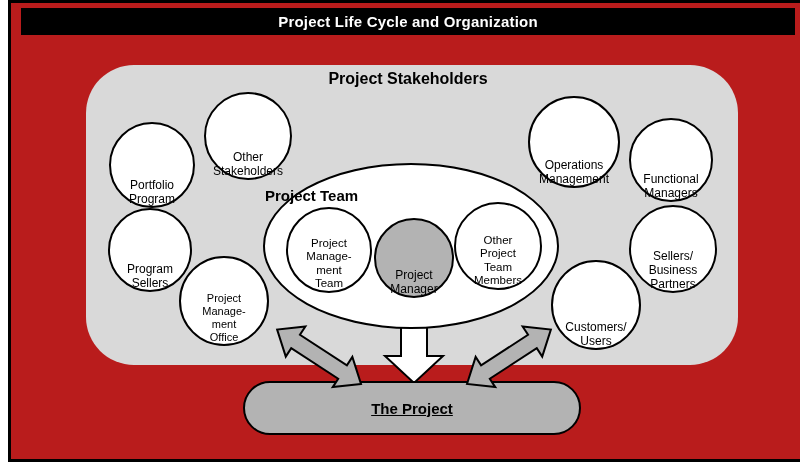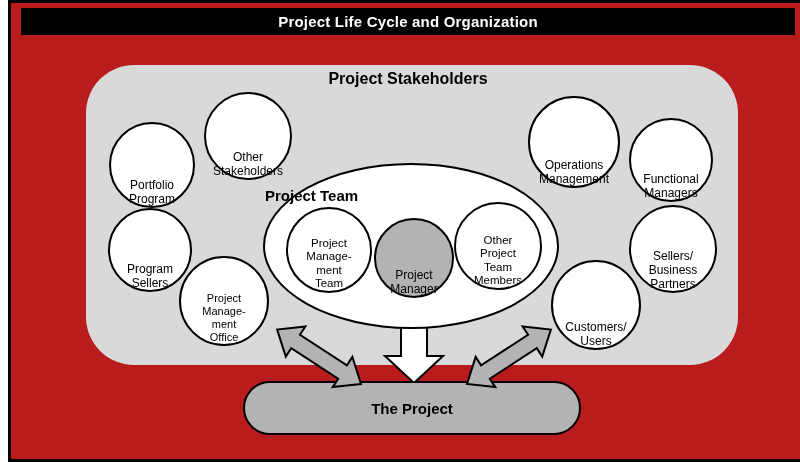--- a/index.html
+++ b/index.html
@@ -44,21 +44,21 @@
   .c-pmteam  { left:275px; top:204px; width:86px; height:86px; font-size:11.5px; }
   .c-pmgr    { left:363px; top:215px; width:80px; height:80px; }
   .c-members { left:443px; top:199px; width:88px; height:88px; font-size:11.5px; }
 
   .arrows-back  { position:absolute; left:0; top:0; z-index:2; pointer-events:none; }
   .arrows-front { position:absolute; left:0; top:0; z-index:5; pointer-events:none; }
 
   .project { position:absolute; left:232px; top:378px; width:338px; height:54px;
              background:#b3b3b3; border:2px solid #000; border-radius:27px;
              display:flex; align-items:center; justify-content:center;
-             font-weight:bold; font-size:15px; z-index:4; }
+             font-weight:bold; font-size:15px; z-index:4;text-decoration:underline; }
 </style>
 </head>
 <body>
 
 <div class="frame">
 
   <div class="titlebar">
     <span>Project Life Cycle and Organization</span>
   </div>
 

